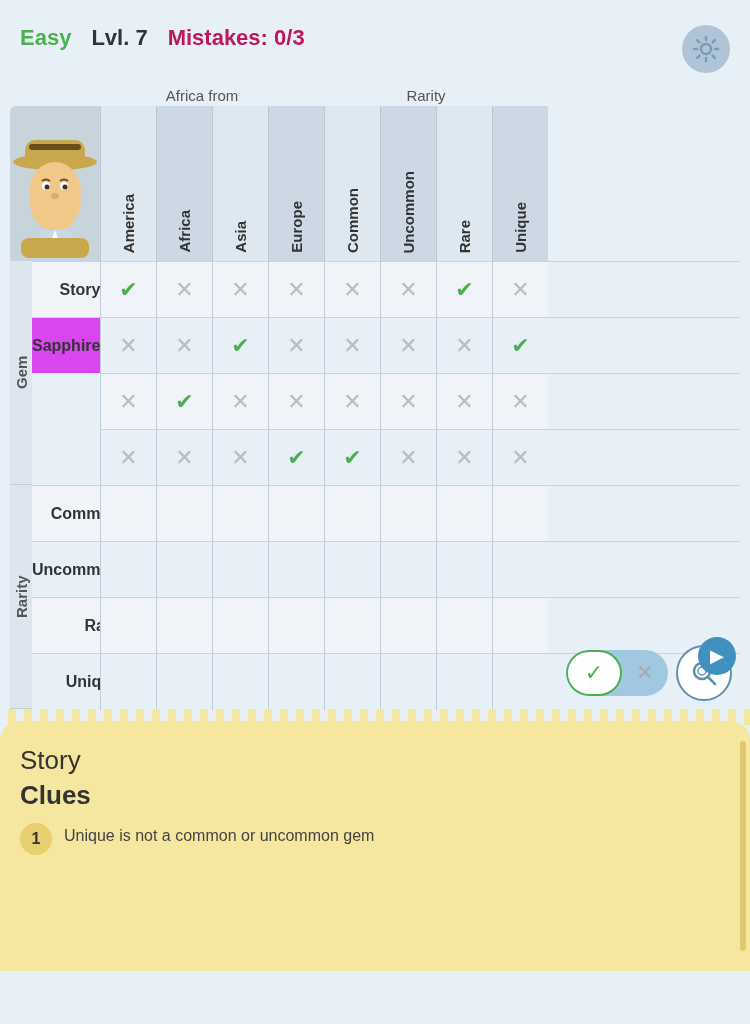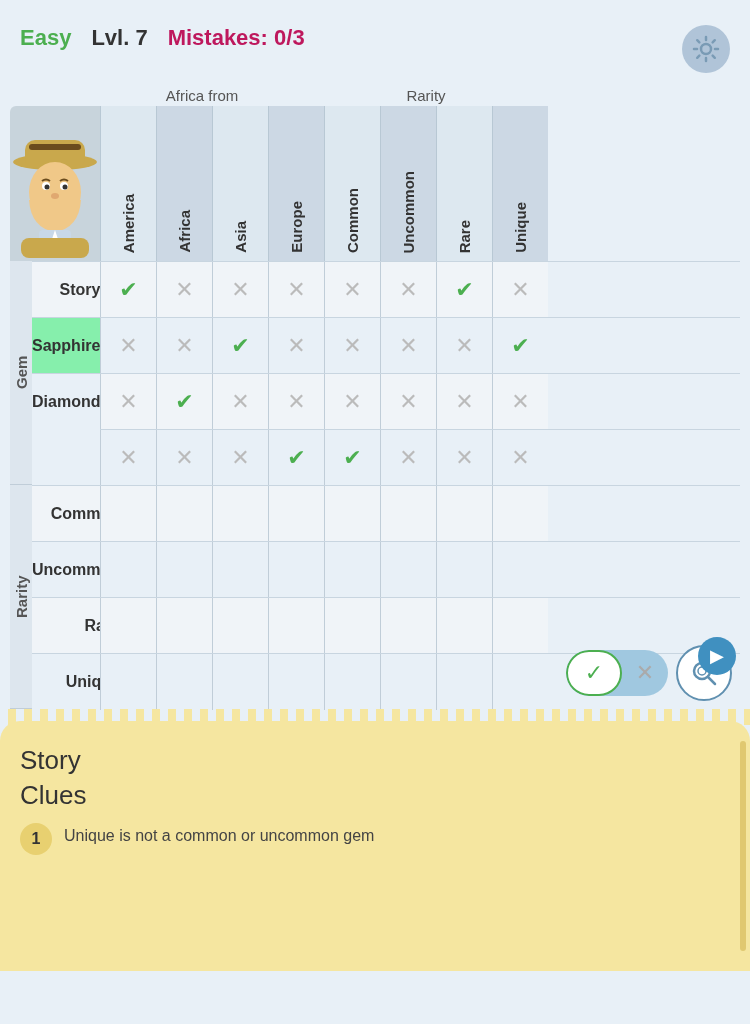--- a/index.html
+++ b/index.html
@@ -297,21 +297,21 @@
     }
 
     .story-subtitle {
       font-size: 16px;
       color: #555;
       margin-bottom: 16px;
     }
 
     .clues-title {
       font-size: 26px;
-      font-weight: normal;
+      font-weight: bold;
       color: #333;
       margin-bottom: 12px;
     }
 
     .clue-item {
       display: flex;
       align-items: flex-start;
       gap: 12px;
       margin-bottom: 10px;
     }
@@ -445,22 +445,21 @@
   </div>
 
   <div class="table-body" style="position:relative;">
 
     <div class="left-labels">
 
       <div class="gem-group">
         <div class="group-vert-label" style="height:224px;">Gem</div>
         <div class="row-name-cells">
           <div class="row-name-cell" style="background:#f0f4f8;">Story</div>
-          <div class="row-name-cell" style="background:#86efac;">Sapphire</div>
-          <div class="row-name-cell" style="background:#e8f0f7;">Diamond</div>
+          <div class="row-name-cell" style="background:#d946ef;">Sapphire</div>
         </div>
       </div>
 
       <div class="gem-group">
         <div class="group-vert-label" style="height:224px;">Rarity</div>
         <div class="row-name-cells">
           <div class="row-name-cell" style="background:#f0f4f8;">Common</div>
           <div class="row-name-cell" style="background:#e8f0f7;">Uncommon</div>
           <div class="row-name-cell" style="background:#f0f4f8;">Rare</div>
           <div class="row-name-cell" style="background:#e8f0f7;">Unique</div>

